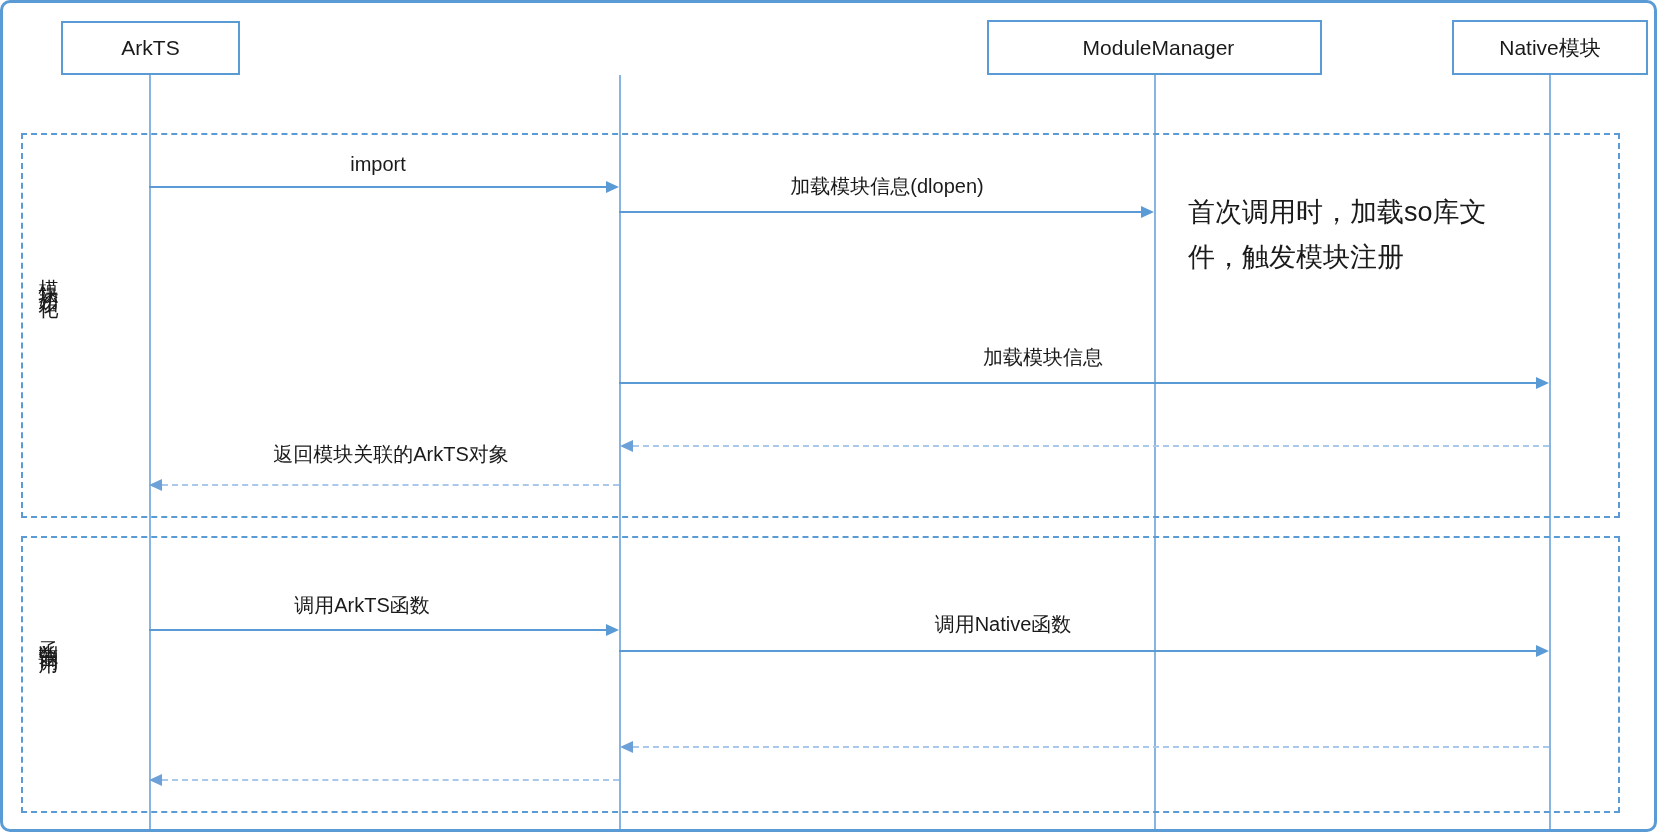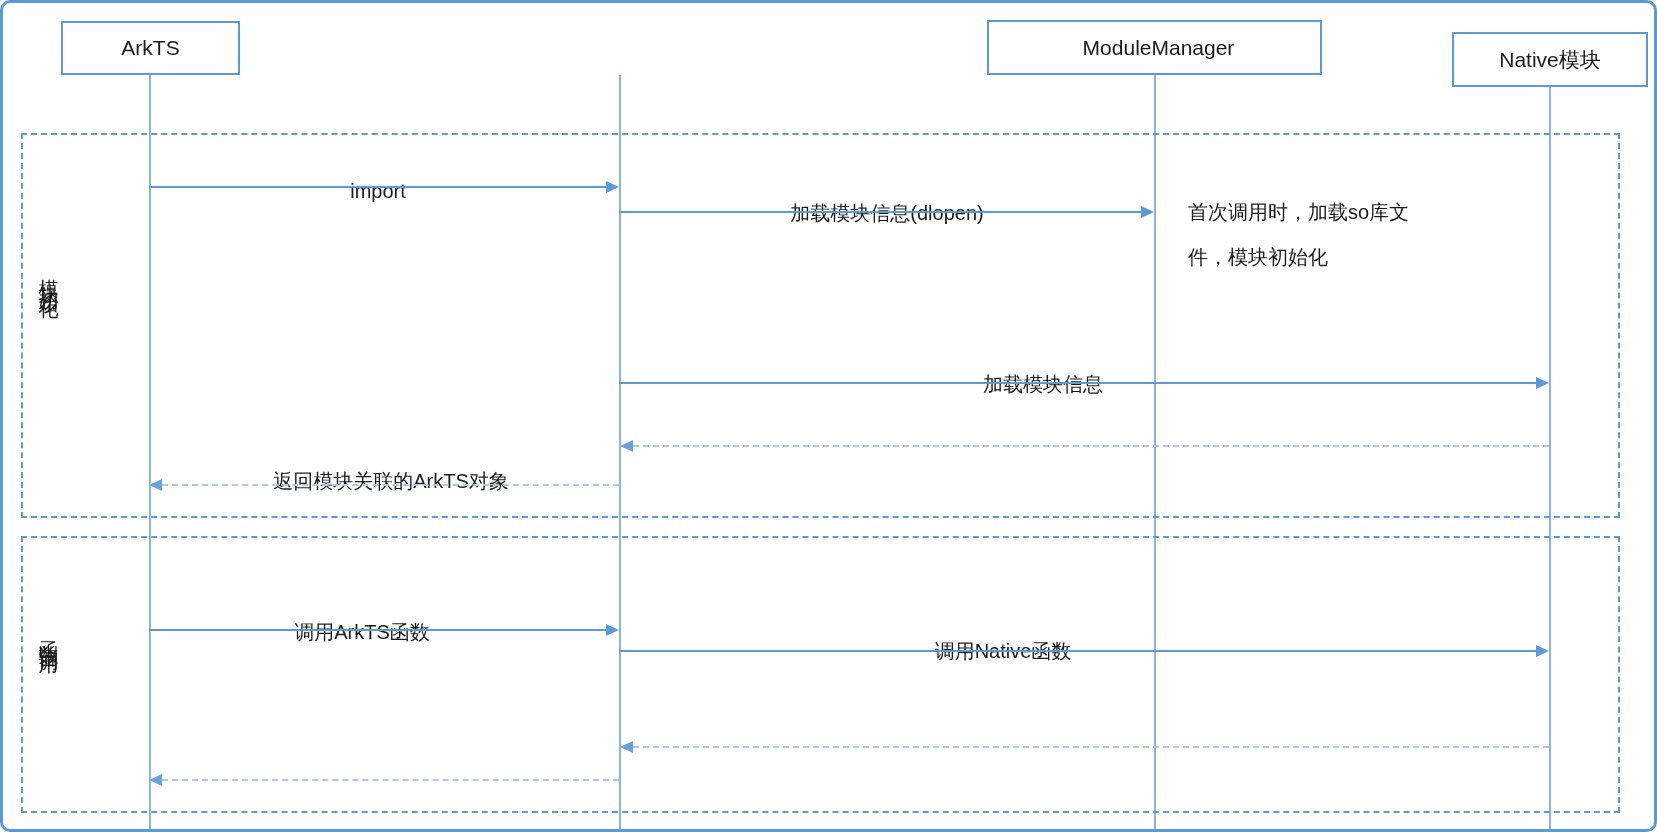--- a/index.html
+++ b/index.html
@@ -21,36 +21,36 @@
     position:absolute;writing-mode:vertical-rl;text-orientation:upright;
     font-size:20px;letter-spacing:5px;color:#1a1a1a;white-space:nowrap;z-index:3;
   }
   .msg-line{position:absolute;height:0;border-top:2px solid var(--accent,#5b9bd5);z-index:4;}
   .msg-line.dashed{border-top:2px dashed var(--ret,#a9c8ea);}
   .head{position:absolute;width:0;height:0;z-index:4;}
   .head.right{border-top:6px solid transparent;border-bottom:6px solid transparent;border-left:13px solid var(--accent,#5b9bd5);}
   .head.left{border-top:6px solid transparent;border-bottom:6px solid transparent;border-right:13px solid var(--head,#6ca0d8);}
   .msg-label{
     position:absolute;transform:translateX(-50%);white-space:nowrap;
-    font-size:20px;color:#1a1a1a;z-index:4;background:transparent;margin-top:27px;
+    font-size:20px;color:#1a1a1a;z-index:4;background:transparent;
   }
-  .note{position:absolute;font-size:20px;line-height:45px;color:#1a1a1a;z-index:4;}
+  .note{position:absolute;font-size:27px;line-height:45px;color:#1a1a1a;z-index:4;}
 </style>
 </head>
 <body>
 
 <div class="canvas">
 
   <div class="actor-box" style="left:58px;top:18px;width:179px;height:54px;">
     <span>ArkTS</span>
   </div>
   <div class="actor-box" style="left:984px;top:17px;width:335px;height:55px;padding-left:8px;">
     <span>ModuleManager</span>
   </div>
-  <div class="actor-box" style="left:1449px;top:17px;width:196px;height:55px;margin-top:12px;">
+  <div class="actor-box" style="left:1449px;top:17px;width:196px;height:55px;">
     <span>Native模块</span>
   </div>
 
   <div class="lifeline" style="left:146px;"></div>
   <div class="lifeline" style="left:616px;"></div>
   <div class="lifeline" style="left:1151px;"></div>
   <div class="lifeline" style="left:1546px;"></div>
 
   <div class="frame" style="left:18px;top:130px;width:1599px;height:385px;"></div>
   <div class="frame-label" style="left:33px;top:260px;">模块初始化</div>
@@ -61,21 +61,21 @@
   <div class="msg-label" style="left:375px;top:150px;">import</div>
   <div class="msg-line" style="left:146px;top:183px;width:460px;"></div>
   <div class="head right" style="left:603px;top:178px;"></div>
 
   <div class="msg-label" style="left:884px;top:170px;">加载模块信息(dlopen)</div>
   <div class="msg-line" style="left:616px;top:208px;width:525px;"></div>
   <div class="head right" style="left:1138px;top:203px;"></div>
 
   <div class="note" style="left:1185px;top:187px;">
     <div>首次调用时，加载so库文</div>
-    <div>件，模块初始化</div>
+    <div>件，触发模块注册</div>
   </div>
 
   <div class="msg-label" style="left:1040px;top:341px;">加载模块信息</div>
   <div class="msg-line" style="left:616px;top:379px;width:920px;"></div>
   <div class="head right" style="left:1533px;top:374px;"></div>
 
   <div class="msg-line dashed" style="left:630px;top:442px;width:916px;"></div>
   <div class="head left" style="left:617px;top:437px;"></div>
 
   <div class="msg-label" style="left:388px;top:438px;">返回模块关联的ArkTS对象</div>

